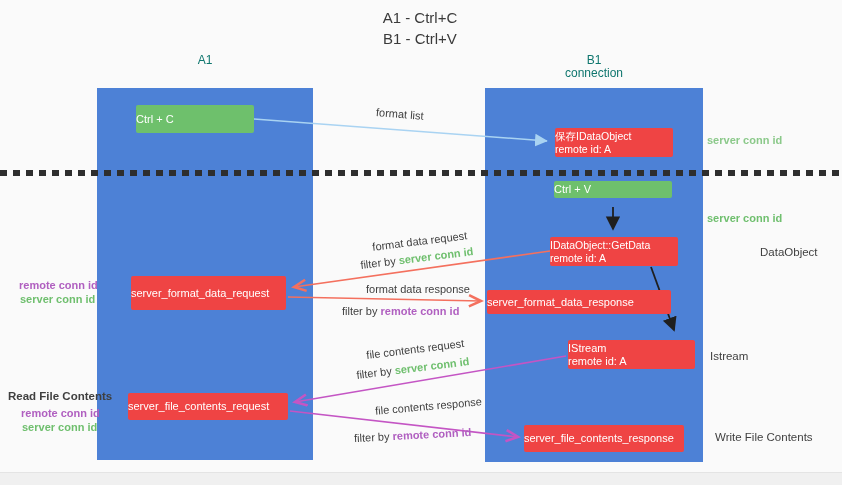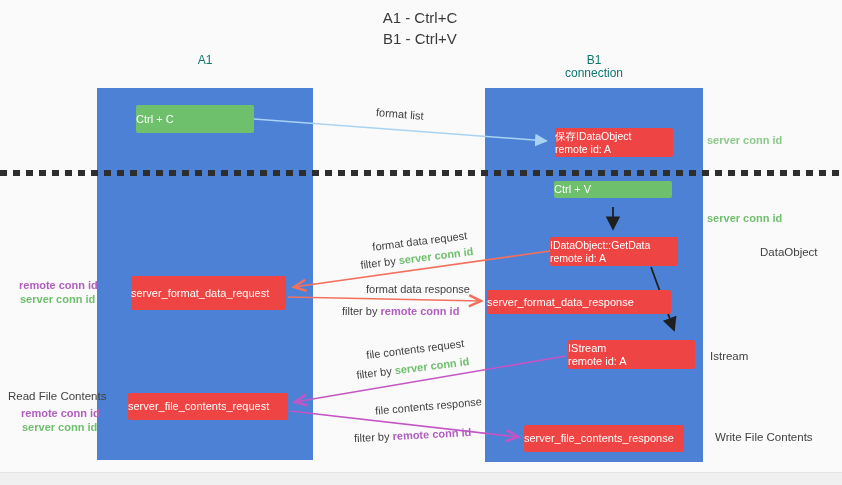--- a/index.html
+++ b/index.html
@@ -169,21 +169,21 @@
   </div>
   <div class="abs elabel rot-n5" style="left:375px; top:400px;">file contents response</div>
   <div class="abs elabel rot-n3" style="left:354px; top:429px;">
     <span>filter by </span>
     <span class="purple-t">remote conn id</span>
   </div>
 
   <div class="abs side bold purple-t" style="left:19px; top:279px;">remote conn id</div>
   <div class="abs side bold green-t" style="left:20px; top:293px;">server conn id</div>
 
-  <div class="abs side gray" style="left:8px; top:390px;">Read File Contents</div>
+  <div class="abs side gray" style="left:8px; top:390px;font-weight:bold;">Read File Contents</div>
   <div class="abs side bold purple-t" style="left:21px; top:407px;">remote conn id</div>
   <div class="abs side bold green-t" style="left:22px; top:421px;">server conn id</div>
 
   <div class="abs side bold green-t light" style="left:707px; top:134px;">server conn id</div>
   <div class="abs side bold green-t" style="left:707px; top:212px;">server conn id</div>
   <div class="abs side gray" style="left:732px; top:246px;margin-left:28px;">DataObject</div>
   <div class="abs side gray" style="left:710px; top:350px;">Istream</div>
   <div class="abs side gray" style="left:715px; top:431px;">Write File Contents</div>
 
   <div class="abs bottom-strip"></div>

